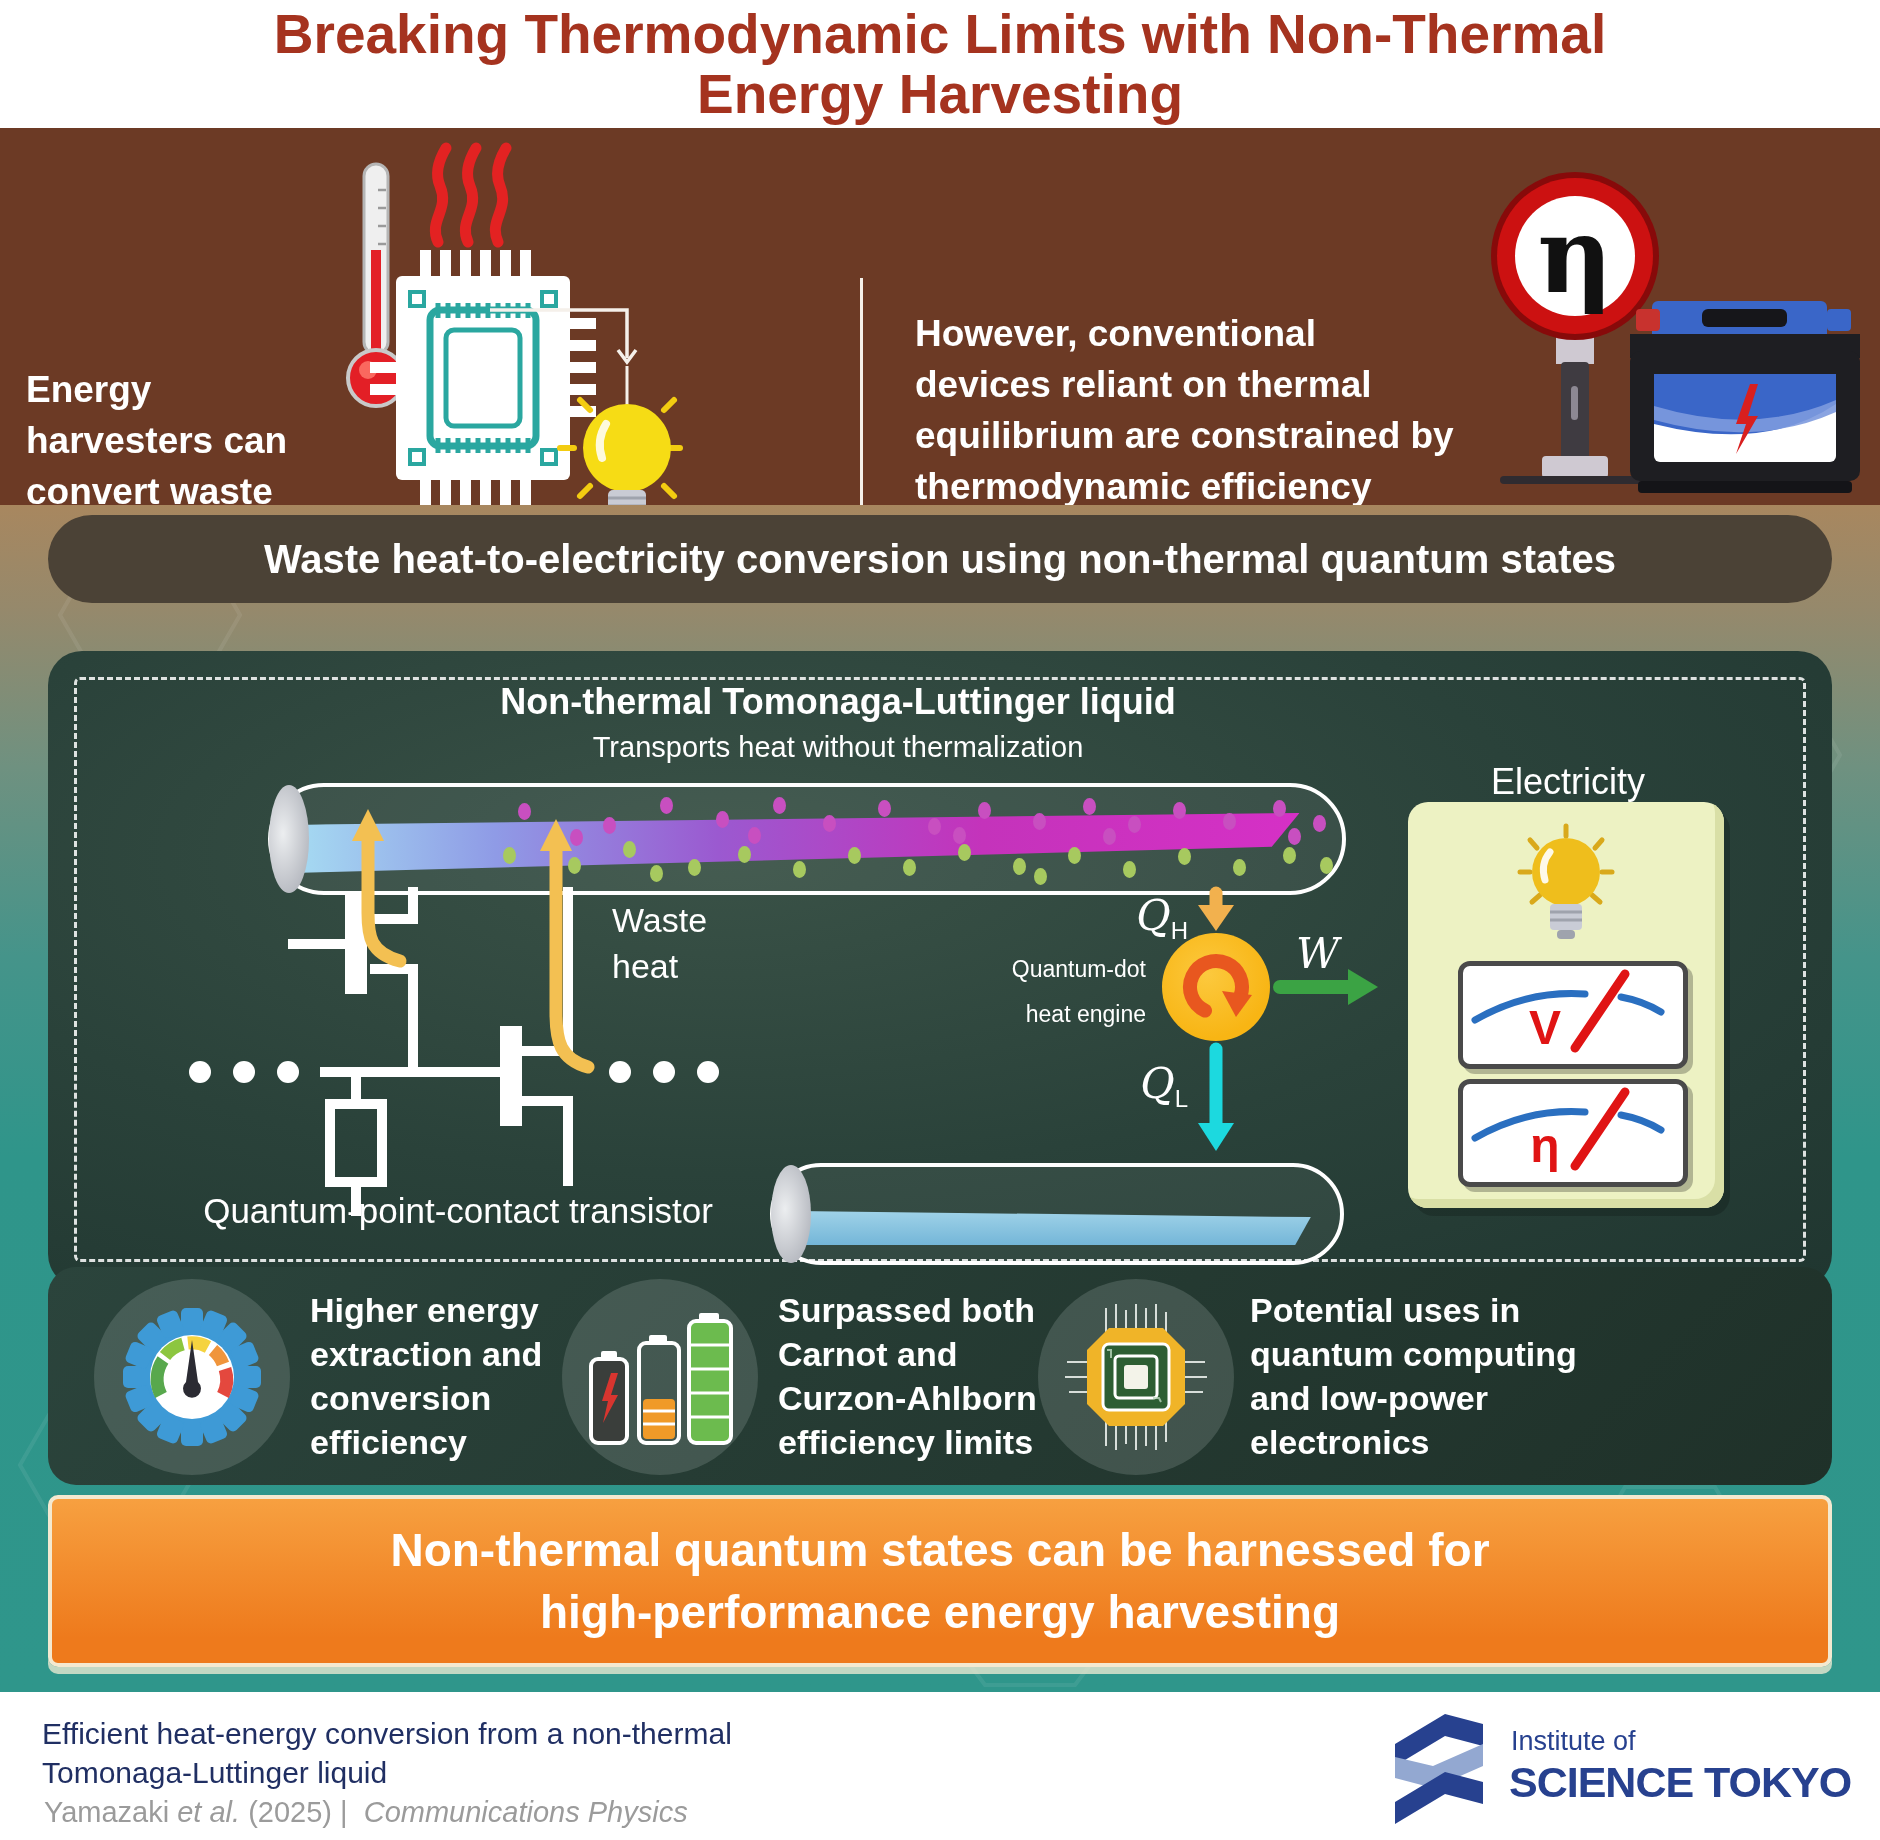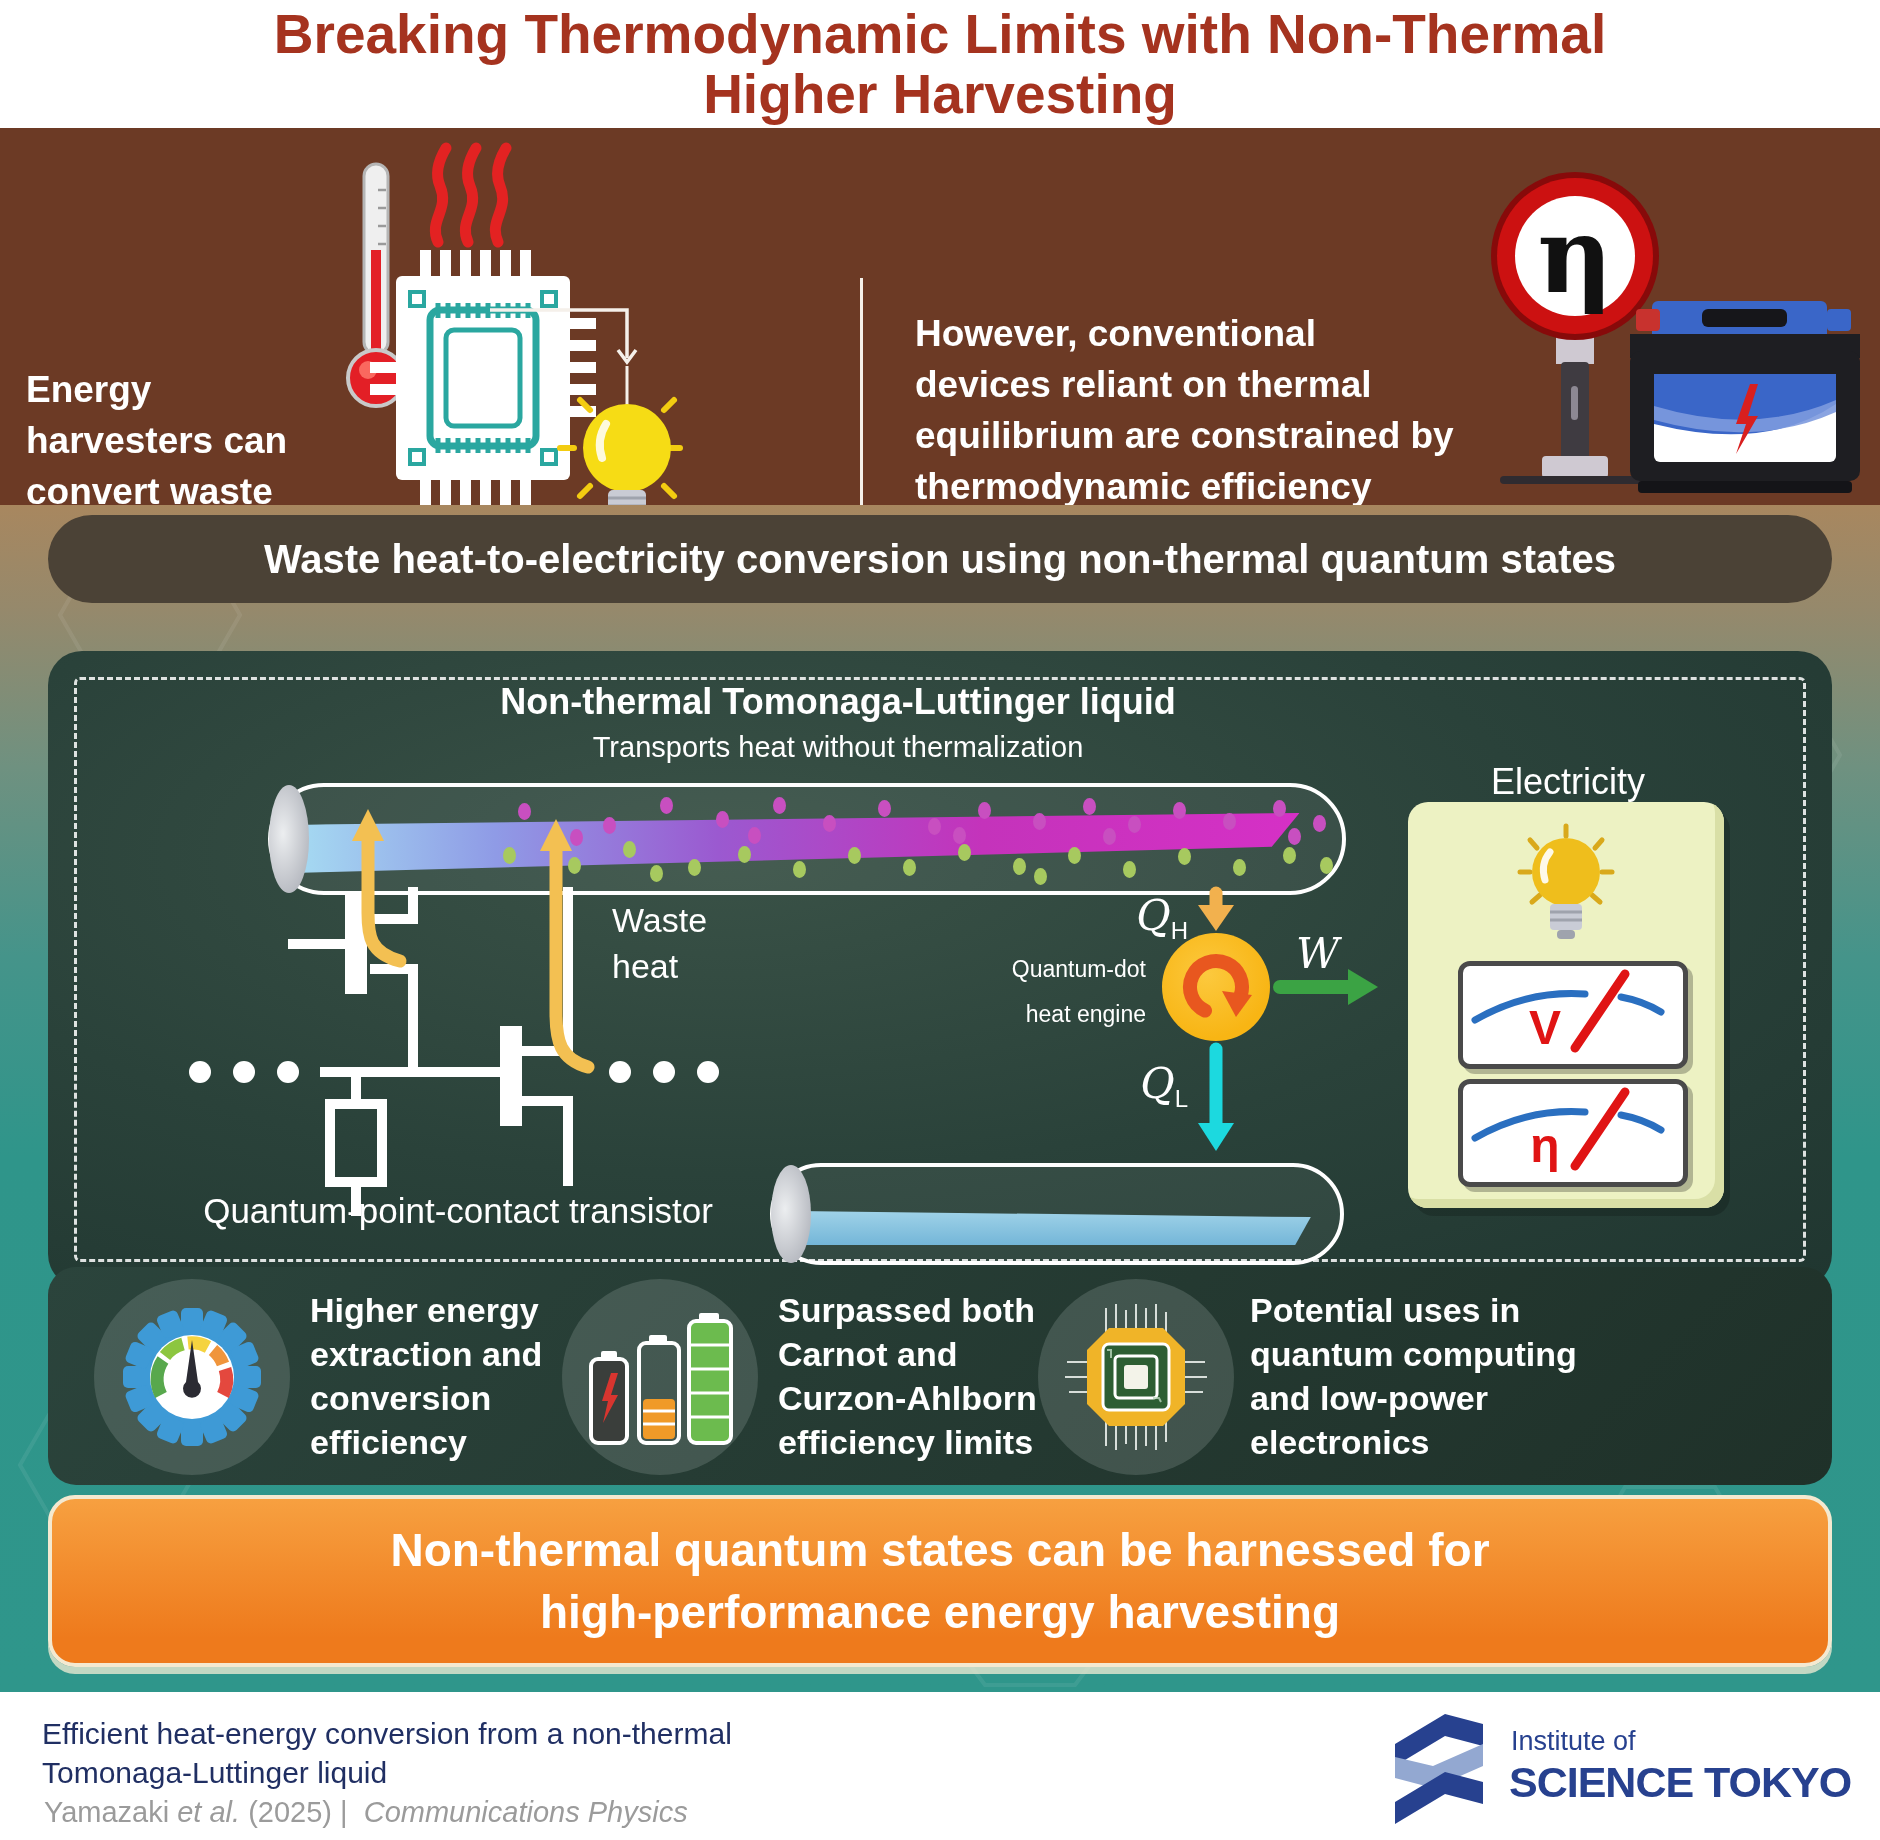--- a/index.html
+++ b/index.html
@@ -69,21 +69,21 @@
 
   
   .benefits{left:48px;top:762px;width:1784px;height:218px;border-radius:28px;
             background:linear-gradient(135deg,#2b443c,#1f3129);}
   .b-icon{position:absolute;top:12px;width:196px;height:196px;border-radius:50%;
           background:rgba(171,186,180,.22);display:flex;align-items:center;justify-content:center;}
   .b-text{position:absolute;top:50%;transform:translateY(-50%);color:#fff;font-weight:700;
           font-size:34px;line-height:44px;}
 
   
-  .conclusion{left:48px;top:990px;width:1784px;height:172px;border-radius:27px;
+  .conclusion{left:48px;top:990px;width:1784px;height:172px;border-radius:10px;
       background:linear-gradient(180deg,#f7a040 0%,#ee7a1c 85%);border:4px solid #f4e9d0;
       box-sizing:border-box;box-shadow:0 7px 0 rgba(246,238,214,.75);
       display:flex;flex-direction:column;align-items:center;justify-content:center;}
   .conclusion .c{color:#fff;font-weight:700;font-size:46px;line-height:62px;}
 
   
   .footer{left:0;top:1692px;width:1880px;height:148px;background:#ffffff;}
   .paper-title{left:42px;top:22px;width:800px;color:#202F63;font-weight:400;font-size:30px;line-height:39px;}
   .citation{left:30px;top:104px;color:#9B9B9B;font-size:29px;white-space:pre-wrap;margin-left:14px;}
   .logo{left:1395px;top:8px;width:470px;height:132px;}
@@ -92,21 +92,21 @@
 
   svg{display:block;}
 </style>
 </head>
 <body>
 
 <div class="page">
 
   <div class="abs header">
     <div class="t t1">Breaking Thermodynamic Limits with Non-Thermal</div>
-    <div class="t">Higher Harvesting</div>
+    <div class="t">Energy Harvesting</div>
   </div>
 
   <div class="abs intro">
     <div class="abs intro-text intro-left">Energy harvesters can convert waste heat into electricity</div>
     <div class="abs divider"></div>
     <div class="abs intro-text intro-right">However, conventional devices reliant on thermal equilibrium are constrained by thermodynamic efficiency limits</div>
 
     <svg class="abs" style="left:340px;top:32px;" width="70" height="250" viewBox="0 0 70 250">
       <rect x="24" y="4" width="24" height="190" rx="12" fill="#efefef" stroke="#b5b5b5" stroke-width="3"></rect>
       <rect x="31" y="90" width="10" height="110" fill="#E31F26"></rect>

